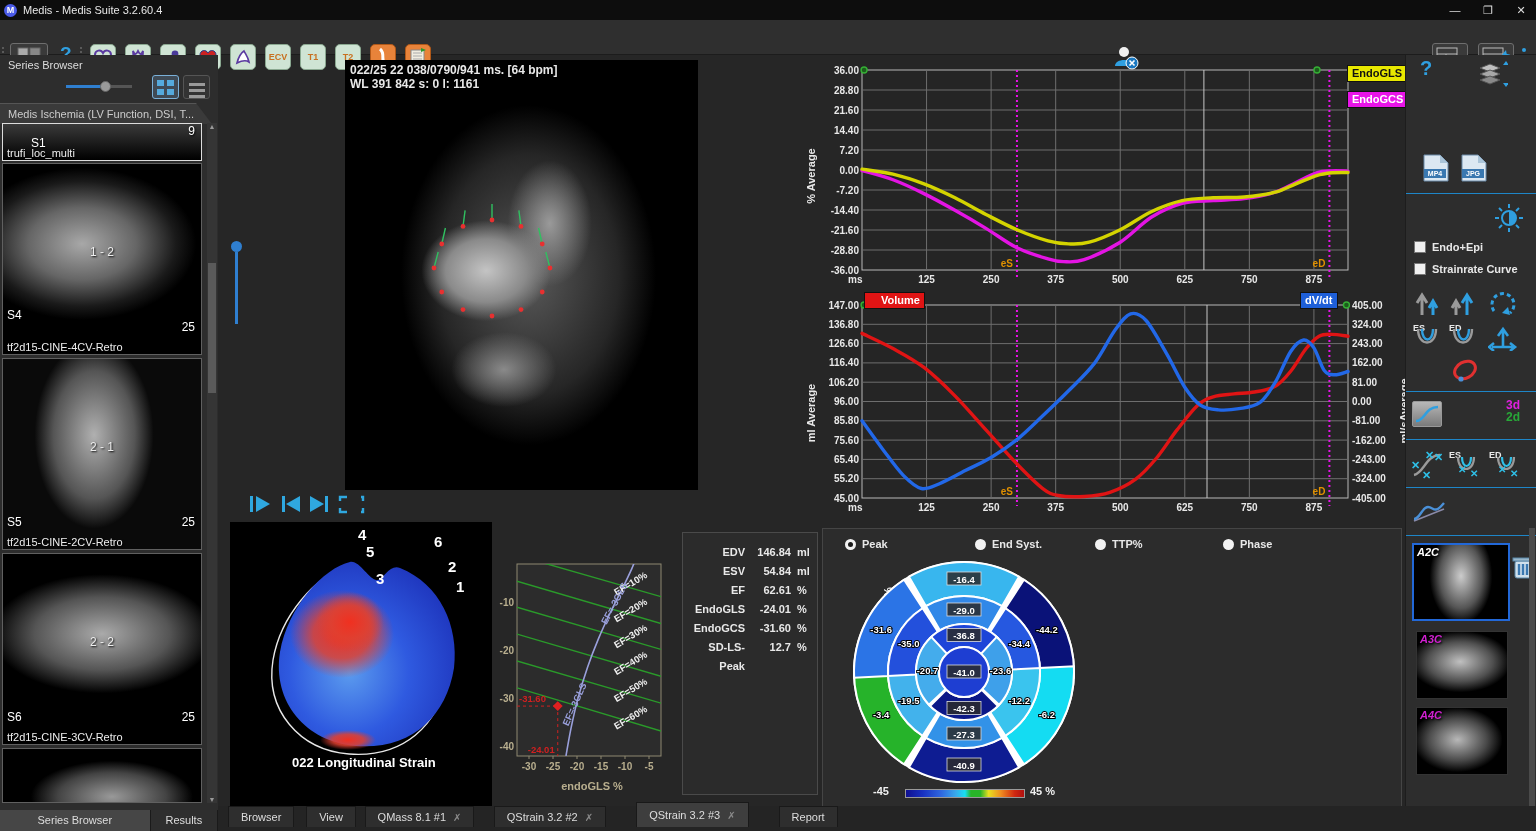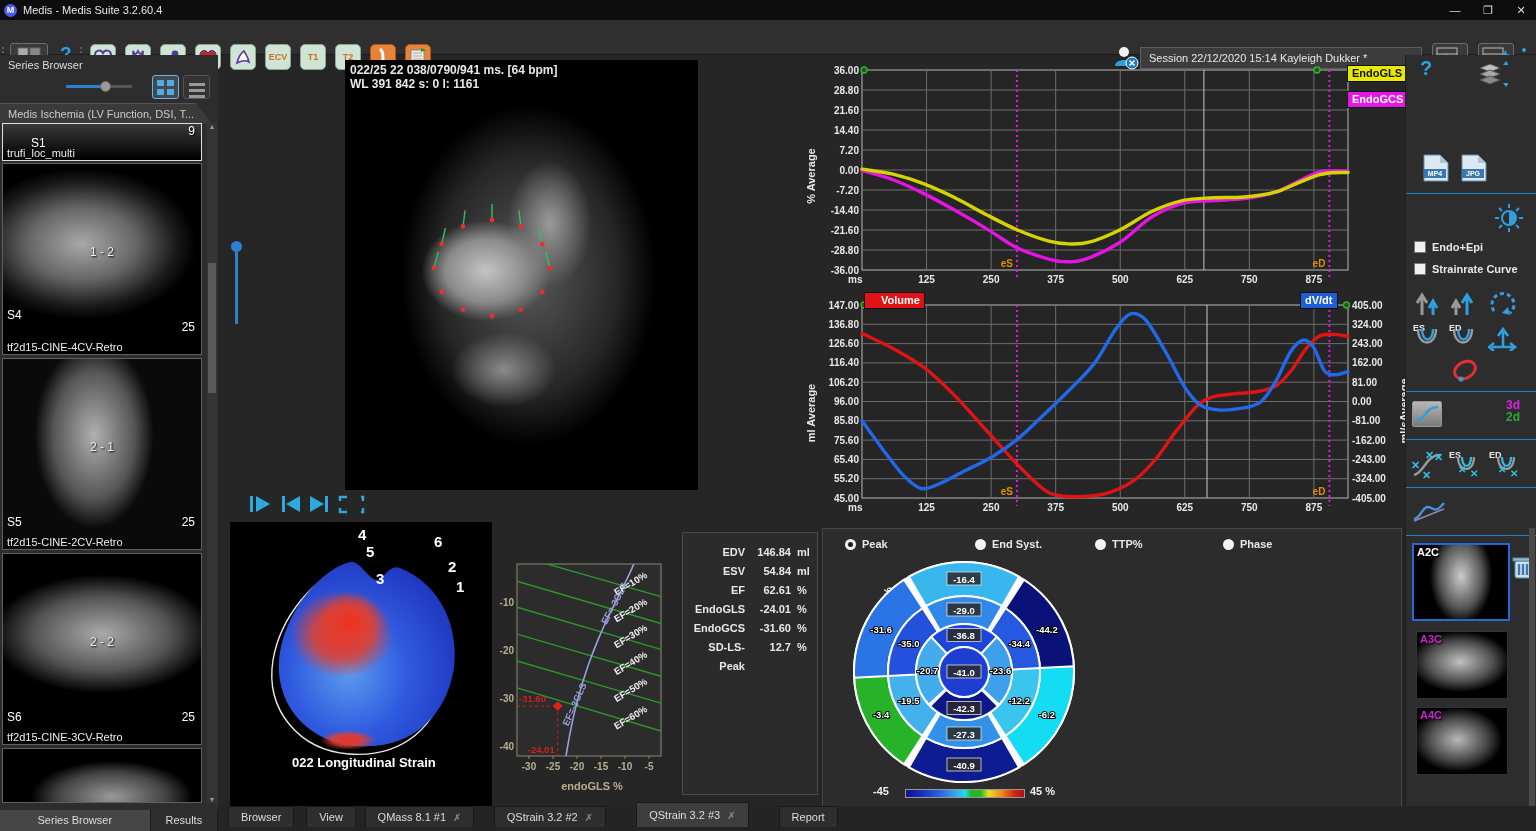--- a/index.html
+++ b/index.html
@@ -102,21 +102,21 @@
   #bdg-gcs { left:547px; top:33px; background:#e814e8; color:#fff; }
   #bdg-vol { left:64px; top:-3px; background:#e01414; color:#fff;padding-left:16px; }
   #bdg-dvdt { left:500px; top:-3px; background:#1e5fd8; color:#fff; }
 
   
   #rightbar { left:1405px; top:55px; width:131px; height:755px; background:#2d2d2d; border-left:1px solid #1d1d1d; }
   .divider { position:absolute; left:0; width:131px; height:1px; background:#1e86c8; }
   .chkrow { position:absolute; left:8px; display:flex; align-items:center; font-size:11px; font-weight:bold; color:#e8e8e8; }
   .chk { width:12px; height:12px; background:#f0f0f0; border:1px solid #777; margin-right:6px; }
   .rthumb { position:absolute; background:#000; overflow:hidden; }
-  .rthumb .lab { position:absolute; left:3px; top:1px; font-size:11px; font-weight:bold; text-shadow:1px 1px 2px #000; }
+  .rthumb .lab { position:absolute; left:3px; top:1px; font-size:11px; font-weight:bold; text-shadow:1px 1px 2px #000;font-style:italic; }
   #help-q { color:#2f9fe0; font-size:20px; font-weight:bold; }
   .btn3d { position:absolute; left:6px; width:30px; height:26px; background:linear-gradient(180deg,#b8b8b8,#7a7a7a); border:1px solid #999; border-radius:2px; }
   #lbl3d { position:absolute; left:100px; top:344px; font-size:12px; font-weight:bold; line-height:12px; }
   #lbl3d .m { color:#e020e0; } #lbl3d .g { color:#28a838; }
   #right-scroll { left:1529px; top:528px; width:6px; height:282px; background:#4a4a4a; }
 
   svg text { font-family:"Liberation Sans", sans-serif; }
 </style>
 </head>
 <body>
@@ -196,24 +196,20 @@
           </svg>
         </div>
       </div>
 
     <svg class="abs" style="left:1112px; top:24px;" width="28" height="26">
       <circle cx="12" cy="8" r="5" fill="#f0f0f0"></circle>
       <path d="M3,22 C3,14 21,14 21,22 Z" fill="#2f9fe0"></path>
       <circle cx="20" cy="19" r="6" fill="#1a78c0" stroke="#fff"></circle>
       <path d="M17.5,16.5 l5,5 m0,-5 l-5,5" stroke="#fff" stroke-width="1.6"></path>
     </svg>
-    <div id="session-box">
-      <span>Session 22/12/2020 15:14 Kayleigh Dukker *</span>
-      <span id="session-caret">▾</span>
-    </div>
     <div class="tbtn" style="left:1432px; width:36px;">
       <svg width="34" height="27">
         <rect x="4" y="4" width="20" height="18" fill="none" stroke="#bbb"></rect>
           <line x1="4" y1="10" x2="24" y2="10" stroke="#bbb"></line>
           <line x1="13" y1="10" x2="13" y2="22" stroke="#bbb"></line>
         <rect x="15" y="11" width="14" height="13" fill="#2f9fe0"></rect>
           <rect x="18" y="11" width="8" height="4" fill="#e8e8e8"></rect>
       </svg>
     </div>
     <div class="abs" style="left:1469px; top:32px; color:#bbb; font-size:9px;">▾</div>

